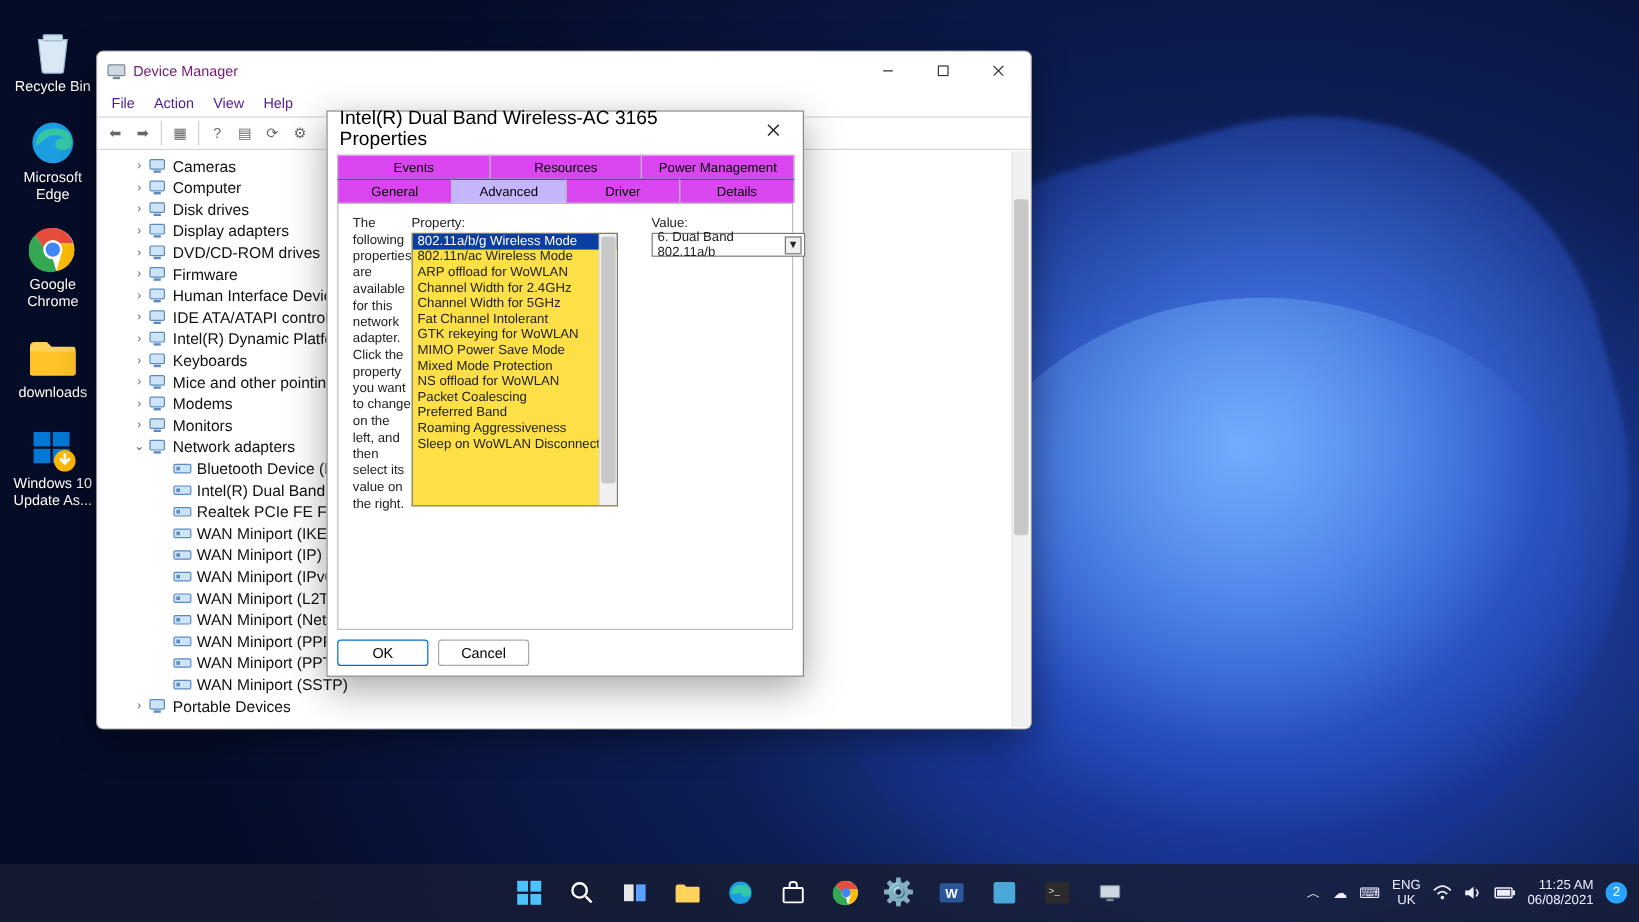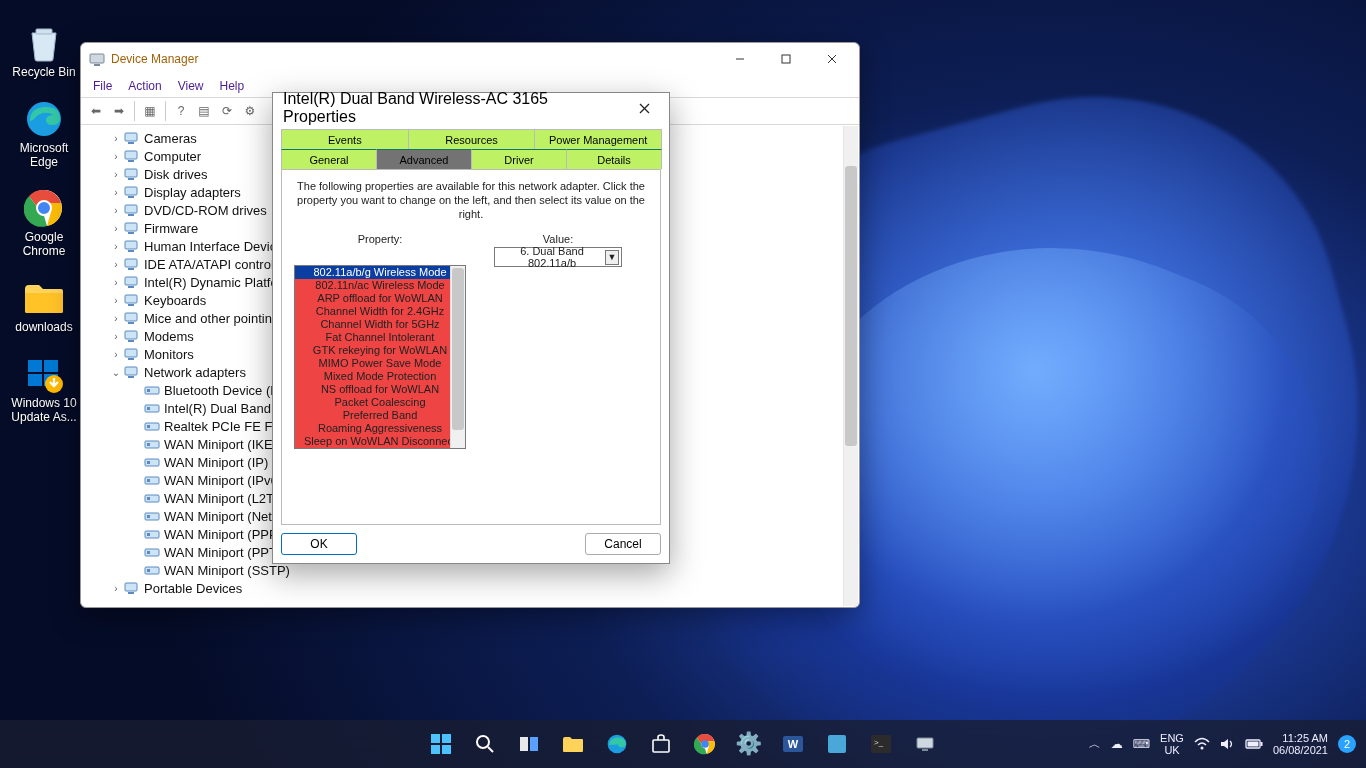--- a/index.html
+++ b/index.html
@@ -12,21 +12,21 @@
 
 
 .desktop-icons { position: absolute; top: 22px; left: 6px; display: flex; flex-direction: column; gap: 18px; }
 .desk-icon { width: 76px; display: flex; flex-direction: column; align-items: center; color: #fff; font-size: 12px; text-align: center; cursor: pointer; text-shadow: 0 1px 2px rgba(0,0,0,.8); line-height: 1.15; }
 .desk-icon .glyph { width: 44px; height: 42px; margin-bottom: 2px; display: flex; align-items: center; justify-content: center; font-size: 34px; }
 
 
 .dm-window { position: absolute; left: 80px; top: 42px; width: 780px; height: 566px; background: #fff; border: 1px solid #999; border-radius: 6px; box-shadow: 0 8px 30px rgba(0,0,0,.4); display: flex; flex-direction: column; }
 .titlebar { height: 32px; display: flex; align-items: center; padding: 0 4px 0 8px; }
 .titlebar .ticon { width: 16px; height: 16px; margin-right: 6px; }
-.titlebar .ttext { flex: 1; font-size: 12px; color: #a16207; }
+.titlebar .ttext { flex: 1; font-size: 12px; color: #701a75; }
 .winbtns { display: flex; }
 .winbtn { width: 46px; height: 28px; display: flex; align-items: center; justify-content: center; cursor: pointer; color: #555; font-size: 11px; }
 .menubar { height: 22px; display: flex; align-items: center; padding: 0 4px; font-size: 12px; color: #4c1d95; }
 .menubar span { padding: 2px 8px; cursor: pointer; }
 .toolbar { height: 28px; border-top: 1px solid #d8d8d8; border-bottom: 1px solid #d8d8d8; display: flex; align-items: center; gap: 1px; padding: 0 4px; }
 .tbtn { width: 22px; height: 22px; display: flex; align-items: center; justify-content: center; cursor: pointer; border: 1px solid transparent; font-size: 12px; color: #666; }
 .tsep { width: 1px; height: 20px; background: #ccc; margin: 0 3px; }
 .tree { flex: 1; overflow: auto; padding: 4px 2px 4px 12px; font-size: 13px; color: #111; position: relative; }
 .tree-scroll { position:absolute; right:1px; top:1px; bottom:1px; width:15px; background:#f0f0f0; border-left:1px solid #e6e6e6;}
 .tree-scroll .thumb{ position:absolute; top:40px; left:1px; right:1px; height:280px; background:#c8c8c8; border-radius:3px;}
@@ -36,35 +36,35 @@
 .indent1 { padding-left: 16px; }
 .indent2 { padding-left: 36px; }
 
 
 .props { position: absolute; left: 272px; top: 92px; width: 398px; height: 472px; background: #fff; border: 1px solid #888; box-shadow: 0 10px 30px rgba(0,0,0,.35); display: flex; flex-direction: column; }
 .props-titlebar { height: 30px; display: flex; align-items: center; padding: 0 6px 0 10px; font-size: 16px; }
 .props-titlebar .ttext { flex: 1; }
 .props-close { width: 38px; height: 26px; display: flex; align-items: center; justify-content: center; cursor: pointer; }
 .tabs { padding: 6px 8px 0 8px; }
 .tabrow { display: flex; }
-.tab { flex: 1; height: 20px; border: 1px solid #bbb; border-bottom: none; background: #bef264; font-size: 11px; display: flex; align-items: center; justify-content: center; cursor: pointer; margin-right: -1px; }
-.tab.active { background: #737373; position: relative; z-index: 2; }
+.tab { flex: 1; height: 20px; border: 1px solid #bbb; border-bottom: none; background: #d946ef; font-size: 11px; display: flex; align-items: center; justify-content: center; cursor: pointer; margin-right: -1px; }
+.tab.active { background: #c4b5fd; position: relative; z-index: 2; }
 .tabrow.second .tab { border-top: 1px solid #0f766e; }
-.tabpanel { border: 1px solid #bbb; margin: 0 8px; flex: 1; padding: 10px 12px 8px 12px; font-size: 11px; color: #222; display: flex; flex-direction: column; text-align: center; }
+.tabpanel { border: 1px solid #bbb; margin: 0 8px; flex: 1; padding: 10px 12px 8px 12px; font-size: 11px; color: #222; display: flex; flex-direction: row; }
 .intro { line-height: 1.25; margin-bottom: 12px; }
 .pv-row { display: flex; gap: 28px; }
 .pv-col { display: flex; flex-direction: column; }
-.proplist { width: 172px; height: 184px; border: 1px solid #7a7a7a; background: #ef4444; overflow: hidden; position: relative; margin-top: 20px; }
+.proplist { width: 172px; height: 228px; border: 1px solid #7a7a7a; background: #fde047; overflow: hidden; position: relative; margin-top: 2px; }
 .proplist .item { padding: 0 4px; height: 13px; line-height: 13px; font-size: 11px; white-space: nowrap; cursor: pointer; }
 .proplist .item.selected { background: #0a3ea0; color: #fff; }
 .proplist .scroll { position: absolute; right: 0; top: 0; bottom: 0; width: 15px; background: #f0f0f0; border-left: 1px solid #ddd; }
 .proplist .scroll .thumb { position: absolute; top: 2px; bottom: 18px; left: 1px; right: 1px; background: #c8c8c8; border-radius: 3px; }
 .valuesel { width: 128px; height: 20px; border: 1px solid #7a7a7a; font-size: 11px; display: flex; align-items: center; padding: 0 2px 0 4px; margin-top: 2px; justify-content: space-between; cursor: pointer; background:#fff;}
 .valuesel .dd { width: 15px; height: 15px; border: 1px solid #777; display: flex; align-items: center; justify-content: center; font-size: 9px; background:#efefef;}
-.btnrow { display: flex; justify-content: space-between; gap: 8px; padding: 8px; }
+.btnrow { display: flex; justify-content: flex-start; gap: 8px; padding: 8px; }
 .dlgbtn { width: 76px; height: 22px; border: 1px solid #006fc6; border-radius: 3px; background: #fff; font-size: 12px; cursor: pointer; }
 .dlgbtn.secondary { border-color: #aaa; }
 
 
 .taskbar { position: absolute; left: 0; right: 0; bottom: 0; height: 48px; background: rgba(24,30,50,.78); backdrop-filter: blur(10px); display: flex; align-items: center; }
 .task-center { position: absolute; left: 50%; transform: translateX(-50%); display: flex; gap: 4px; }
 .task-center .titem { width: 40px; height: 40px; display: flex; align-items: center; justify-content: center; border-radius: 4px; cursor: pointer; font-size: 22px; color: #fff; }
 .task-right { margin-left: auto; display: flex; align-items: center; gap: 10px; padding-right: 10px; color: #eef; font-size: 12px; }
 .task-right .sys { display: flex; align-items: center; gap: 10px; }
 .task-right .lang { text-align: center; line-height: 1.1; font-size: 11px; }

